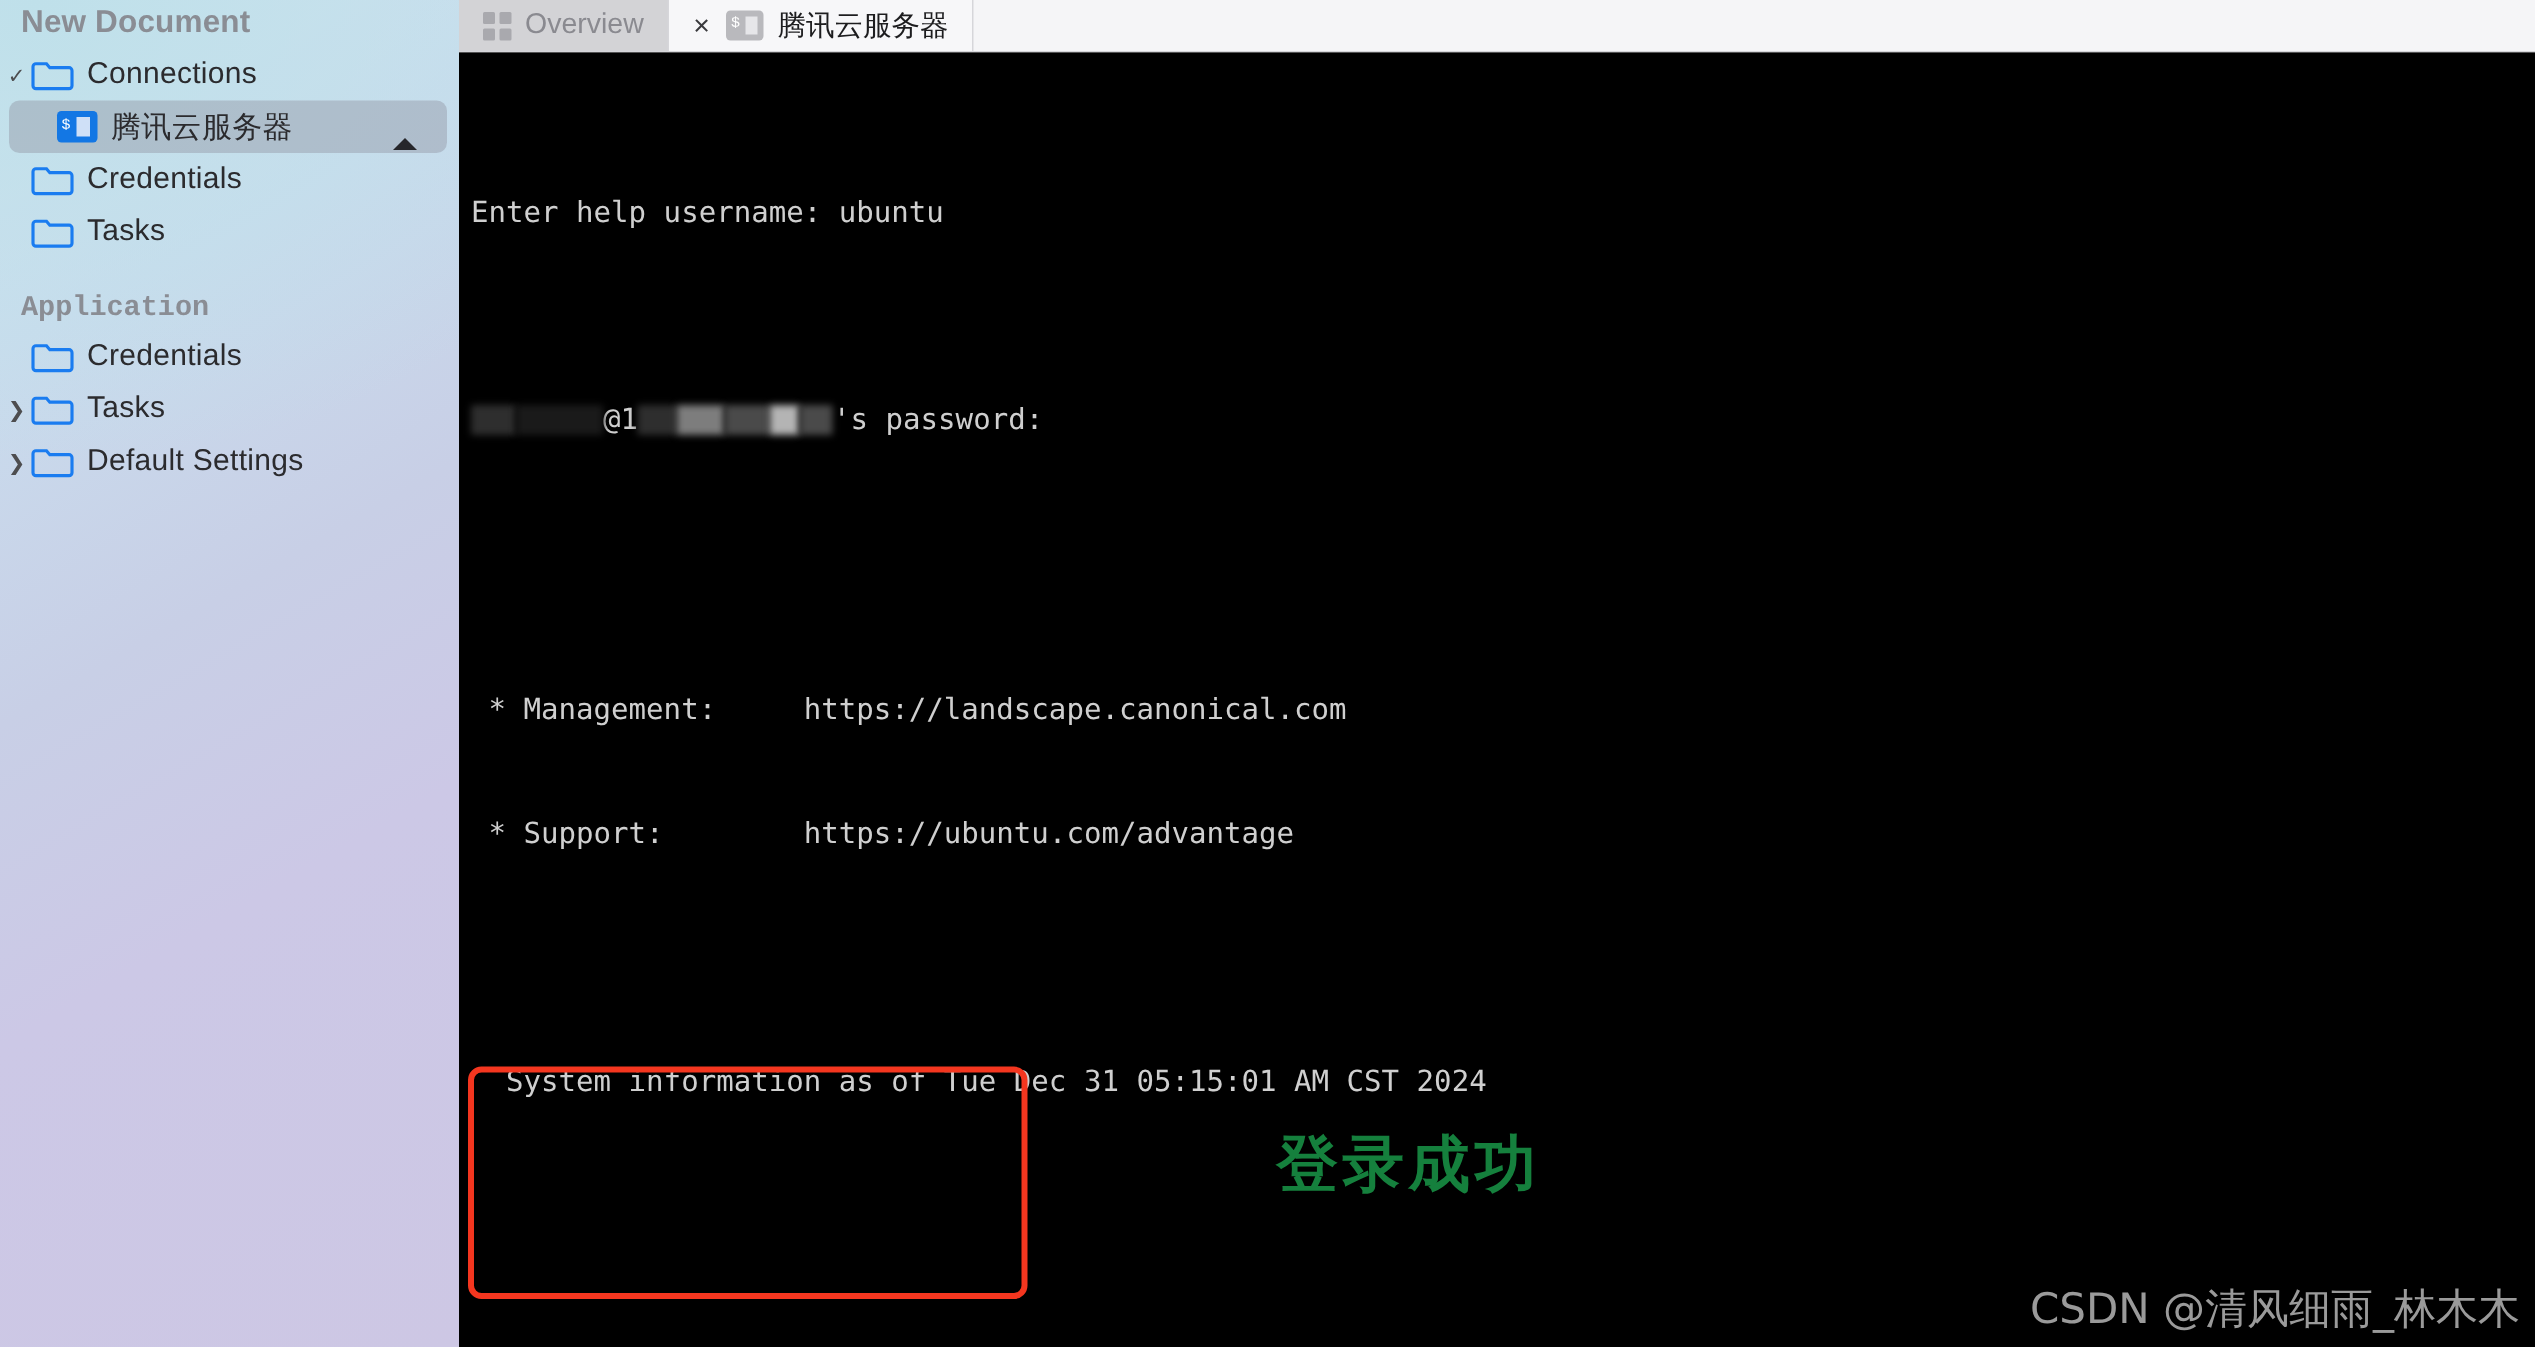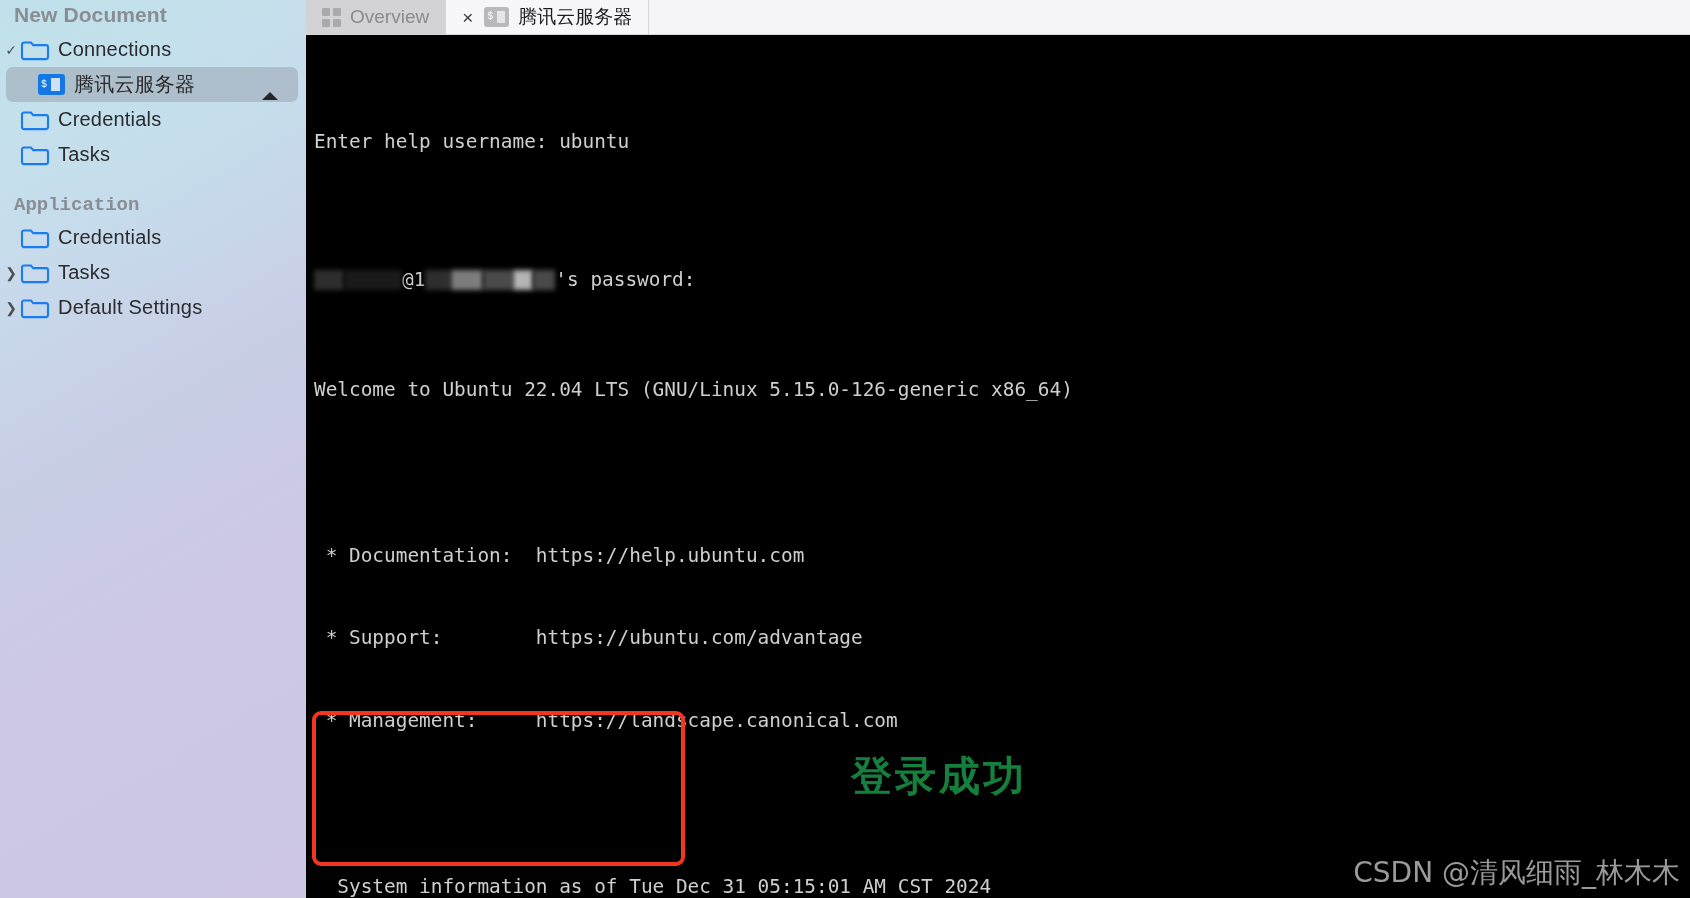--- a/index.html
+++ b/index.html
@@ -273,25 +273,23 @@
       </div>
     </div>
 
     <div class="terminal">
 
       <div class="line"><span class="gray">Enter help username: ubuntu</span></div>
 
       
       <div class="line"><span class="redact l1" style="width:30px"></span><span class="redact" style="width:58px"></span><span class="gray">@1</span><span class="redact l1" style="width:26px"></span><span class="redact l3" style="width:32px"></span><span class="redact l2" style="width:30px"></span><span class="redact l4" style="width:20px"></span><span class="redact l2" style="width:22px"></span><span class="gray">'s password:</span></div>
 
-      <div class="line"><span class="gray">Welcome to Ubuntu 22.04 LTS (GNU/Linux 5.15.0-126-generic x86_64)</span></div>
       <div class="blank"></div>
-      <div class="line"><span class="gray"> * Documentation:  https://help.ubuntu.com</span></div>
+      <div class="line"><span class="gray"> * Management:     https://landscape.canonical.com</span></div>
       <div class="line"><span class="gray"> * Support:        https://ubuntu.com/advantage</span></div>
-      <div class="line"><span class="gray"> * Management:     https://landscape.canonical.com</span></div>
       <div class="blank"></div>
       <div class="line"><span class="gray">  System information as of Tue Dec 31 05:15:01 AM CST 2024</span></div>
       
       
       
       
       
       
       
       

